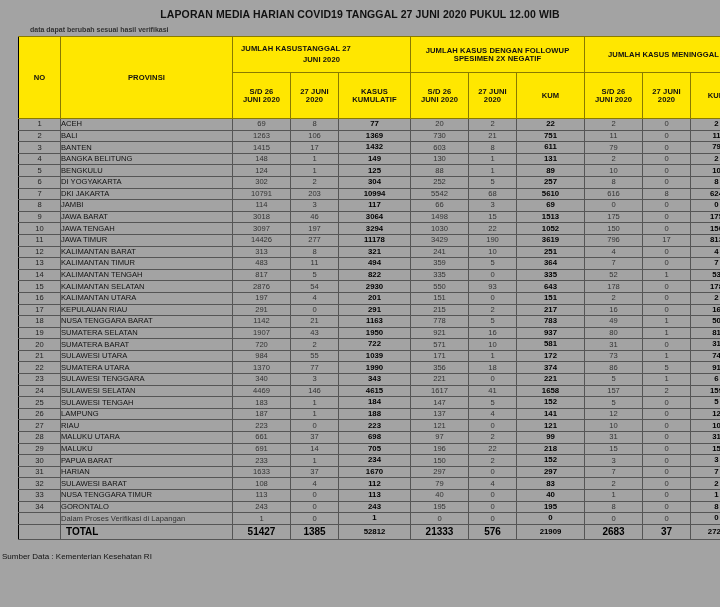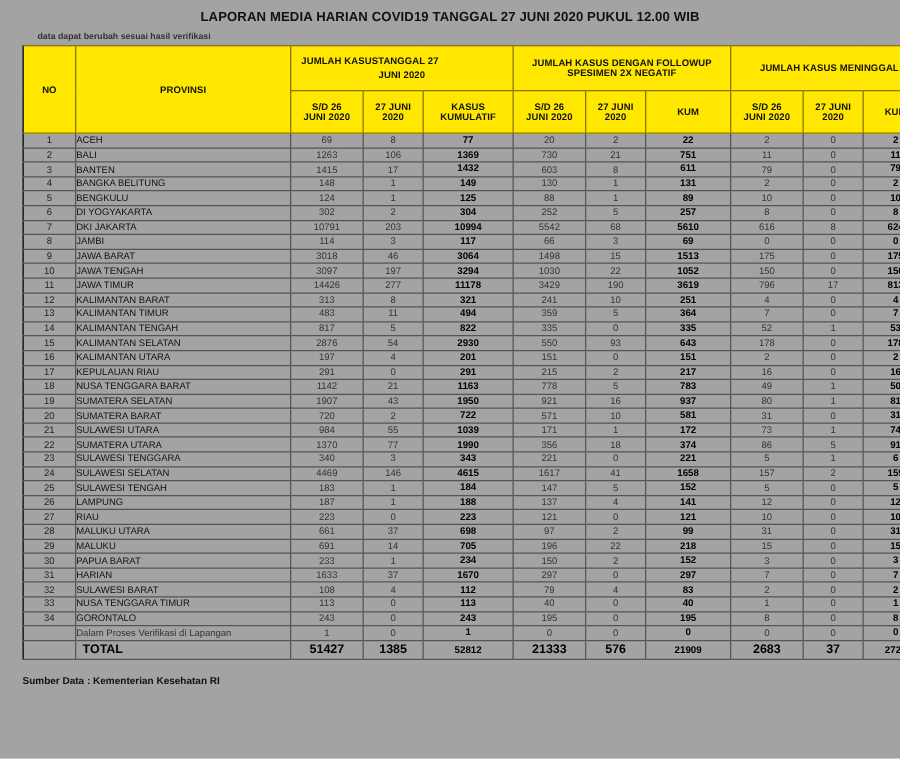--- a/index.html
+++ b/index.html
@@ -60,21 +60,21 @@
     text-align: center;
     color: #111;
     font-size: 7.4px;
     letter-spacing: 0.1px;
     border: 1.1px solid #8a7a00 !important;
   }
   .hdr-grp {
     height: 36px;
   }
   .hdr-sub {
-    height: 34px;
+    height: 46px;
   }
   .hdr-tall {
     height: 70px;
   }
   .grp-inner {
     display: block;
     padding: 0 6px;
   }
   .grp-kasus {
     display: flex;
@@ -127,23 +127,23 @@
     font-size: 10px;
     color: #000;
     border-top: 1.4px solid #000;
   }
   tr.total-row td.c-prov { padding-left: 5px; }
   tr.total-row td.c-num { color: #000; }
   .thick-l { border-left: 1.5px solid #000 !important; }
   .thick-r { border-right: 1.5px solid #000 !important; }
   .footer {
     font-size: 8px;
-    font-weight: bold;
+    font-weight: normal;
     color: #111;
-    padding-left: 18px;
+    padding-left: 2px;
     padding-top: 12px;
   }
 </style>
 </head>
 <body>
 
 <div class="page">
 
   <div class="title">LAPORAN MEDIA HARIAN COVID19 TANGGAL 27 JUNI 2020 PUKUL 12.00 WIB</div>
   <div class="subtitle">data dapat berubah sesuai hasil verifikasi</div>

